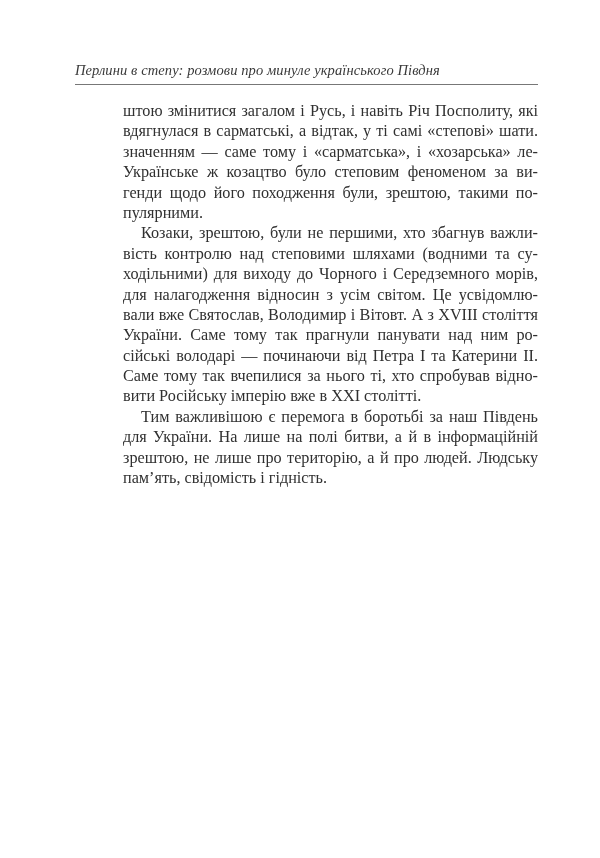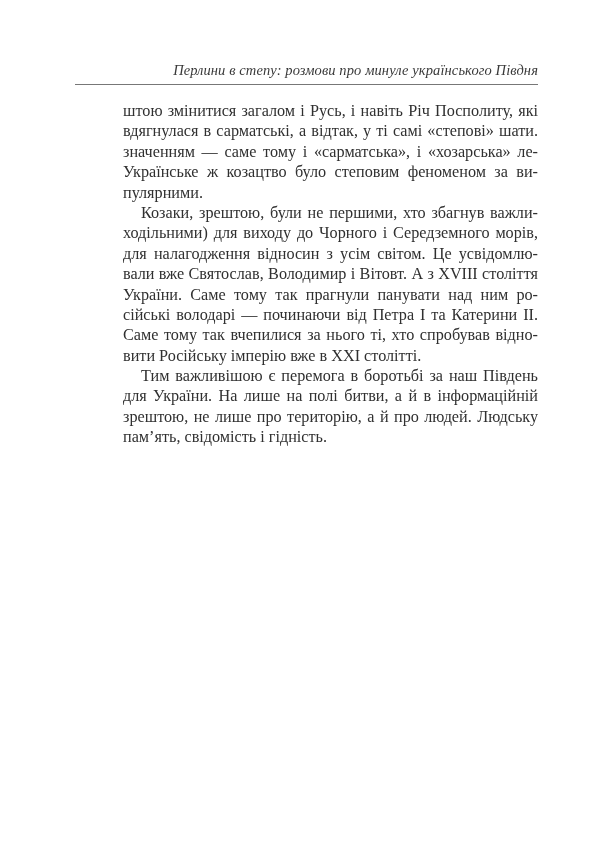--- a/index.html
+++ b/index.html
@@ -6,21 +6,21 @@
   body {
     width: 600px; height: 858px; background: #ffffff;
     position: relative; overflow: hidden;
     font-family: "DejaVu Serif", "Liberation Serif", serif;
     color: #2e2e2e;
   }
   .running-head {
     position: absolute; left: 75px; top: 62px; width: 463px;
     font-family: "Liberation Serif", "DejaVu Serif", serif;
     font-style: italic; font-size: 14.5px; color: #3a3a3a;
-    white-space: nowrap; letter-spacing: 0.1px; text-align: right;
+    white-space: nowrap; letter-spacing: 0.1px;
   }
   .head-rule {
     position: absolute; left: 75px; top: 84px; width: 463px; height: 0;
     border-top: 1.6px solid #777;
   }
   .body-text {
     position: absolute; left: 123px; top: 101px; width: 415px;
     font-family: "Liberation Serif", "DejaVu Serif", serif;
     font-size: 16.2px; line-height: 20.4px; color: #303030;
   }
@@ -36,24 +36,26 @@
 
 <div class="running-head">Перлини в степу: розмови про минуле українського Півдня</div>
 <div class="head-rule"></div>
 
 <div class="body-text">
   <div>
     <span class="line">штою змінитися загалом і Русь, і навіть Річ Посполиту, які</span>
     <span class="line">вдягнулася в сарматські, а відтак, у ті самі «степові» шати.</span>
     <span class="line">значенням — саме тому і «сарматська», і «хозарська» ле-</span>
     <span class="line">Українське ж козацтво було степовим феноменом за ви-</span>
+    <span class="line">генди щодо його походження були, зрештою, такими по-</span>
     <span class="line last">пулярними.</span>
   </div>
   <div>
     <span class="line indent">Козаки, зрештою, були не першими, хто збагнув важли-</span>
+    <span class="line">вість контролю над степовими шляхами (водними та су-</span>
     <span class="line">ходільними) для виходу до Чорного і Середземного морів,</span>
     <span class="line">для налагодження відносин з усім світом. Це усвідомлю-</span>
     <span class="line">вали вже Святослав, Володимир і Вітовт. А з XVIII століття</span>
     <span class="line">України. Саме тому так прагнули панувати над ним ро-</span>
     <span class="line">сійські володарі — починаючи від Петра I та Катерини II.</span>
     <span class="line">Саме тому так вчепилися за нього ті, хто спробував відно-</span>
     <span class="line last">вити Російську імперію вже в XXI столітті.</span>
   </div>
   <div>
     <span class="line indent">Тим важливішою є перемога в боротьбі за наш Південь</span>

